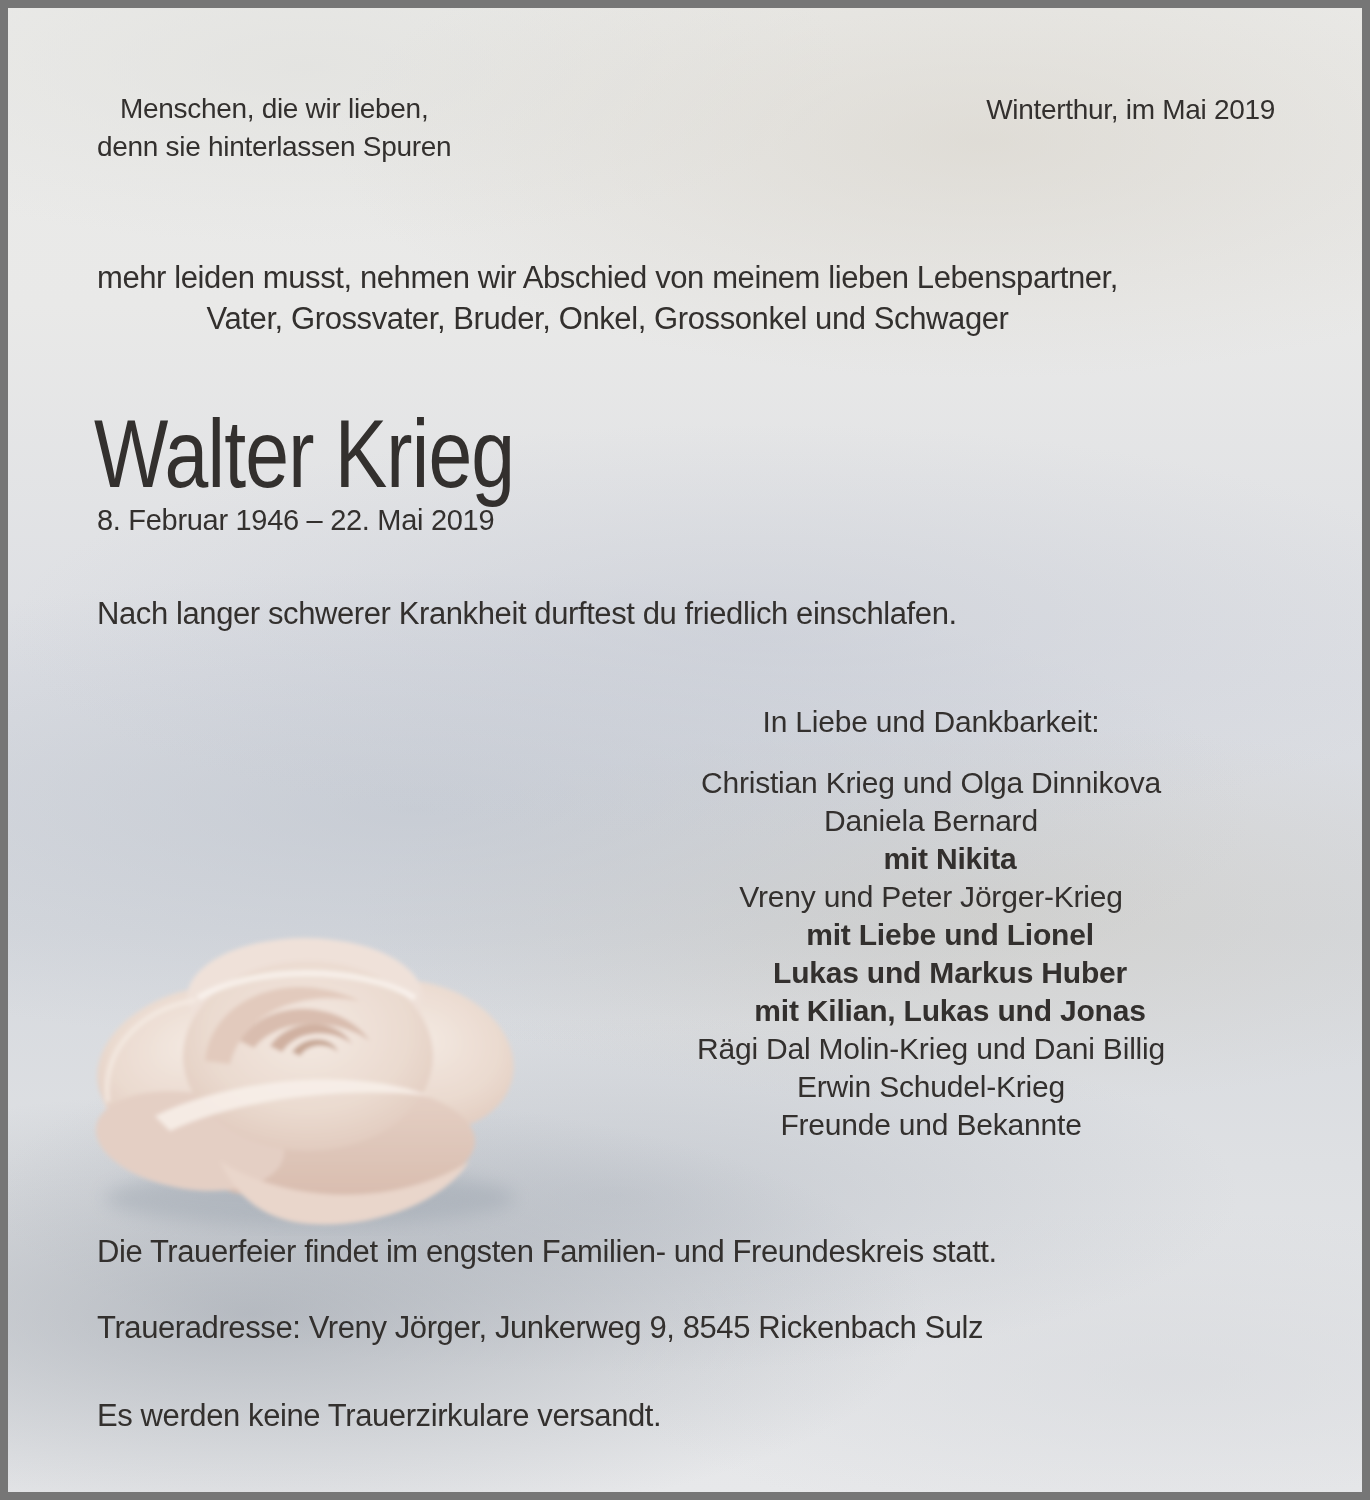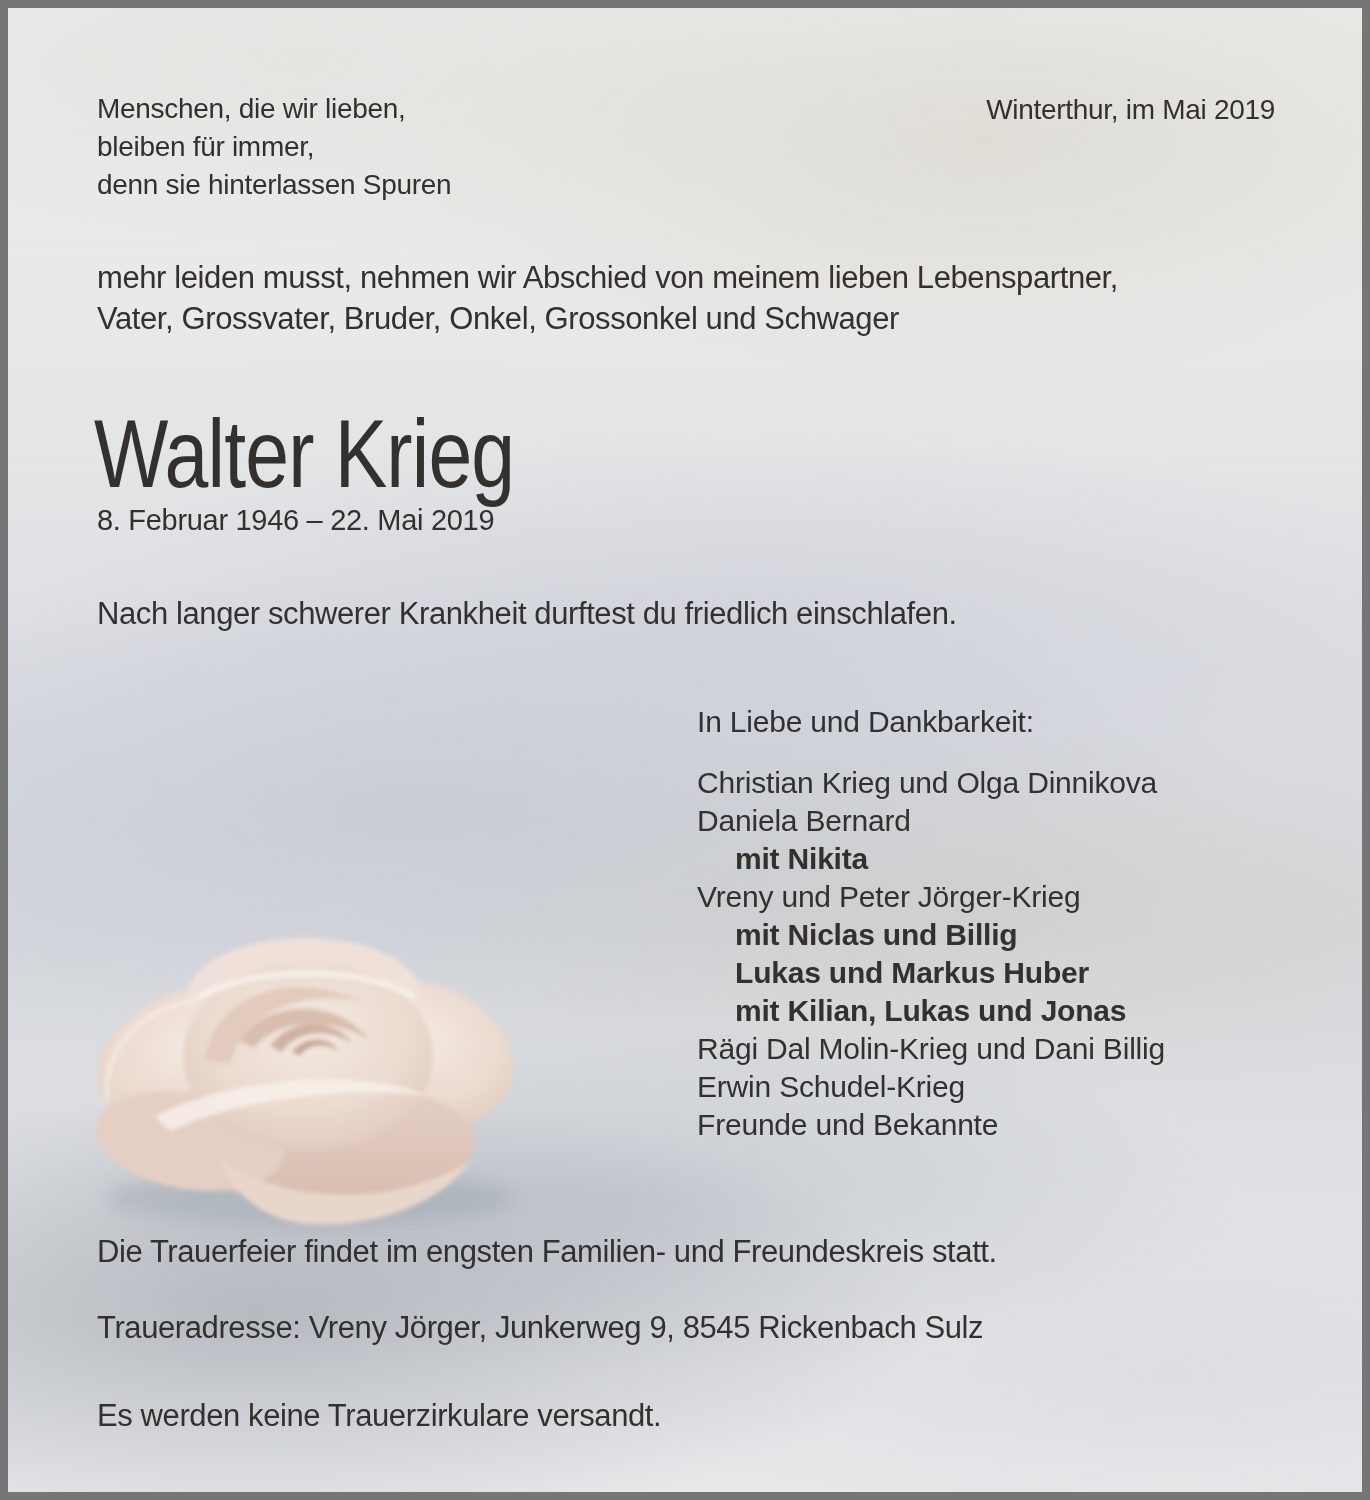--- a/index.html
+++ b/index.html
@@ -20,20 +20,21 @@
     background:
       radial-gradient(48% 16% at 72% 9%,  rgba(214,209,199,0.55) 0%, rgba(214,209,199,0) 100%),
       radial-gradient(40% 12% at 22% 4%,  rgba(226,226,223,0.80) 0%, rgba(226,226,223,0) 100%),
       radial-gradient(55% 14% at 55% 42%, rgba(193,198,209,0.45) 0%, rgba(193,198,209,0) 100%),
       radial-gradient(62% 16% at 30% 54%, rgba(183,190,201,0.50) 0%, rgba(183,190,201,0) 100%),
       radial-gradient(46% 13% at 72% 61%, rgba(204,199,186,0.42) 0%, rgba(204,199,186,0) 100%),
       radial-gradient(50% 15% at 18% 88%, rgba(130,138,149,0.45) 0%, rgba(130,138,149,0) 100%),
       radial-gradient(46% 12% at 45% 80%, rgba(166,173,184,0.40) 0%, rgba(166,173,184,0) 100%),
       radial-gradient(42% 11% at 86% 92%, rgba(214,216,220,0.55) 0%, rgba(214,216,220,0) 100%),
       linear-gradient(180deg, #ebebe9 0%, #e9e9e8 20%, #dcdee3 45%, #d6d9de 62%, #dee0e3 78%, #e7e8ea 100%);
+    text-align: center;
   }
   .poem {
     position: absolute; left: 89px; top: 82px;
     font-size: 28px; line-height: 38px; letter-spacing: -0.3px;
   }
   .dateline {
     position: absolute; right: 87px; top: 86px;
     font-size: 28px; letter-spacing: -0.3px;
   }
   .intro {
@@ -114,21 +115,20 @@
         <path d="M222 146 C235 128 262 130 268 146 C256 136 238 138 230 150 Z" fill="#c8a896"></path>
         <path d="M85 210 C165 170 290 162 360 190 C280 180 170 192 100 225 Z" fill="#f8f0ea" opacity="0.85"></path>
         <path d="M128 92 C180 60 290 58 345 92" stroke="#faf4ef" stroke-width="6" fill="none" opacity="0.8"></path>
         <path d="M38 196 C30 150 65 104 126 94" stroke="#f6ece5" stroke-width="5" fill="none" opacity="0.7"></path>
       </g>
     </svg>
 
     <div class="text-layer">
       <div class="poem">
           <div>Menschen, die wir lieben,</div>
-          <div>bleiben für immer,</div>
           <div>denn sie hinterlassen Spuren</div>
         </div>
 
       <div class="dateline">Winterthur, im Mai 2019</div>
 
       <div class="intro">
           <div>mehr leiden musst, nehmen wir Abschied von meinem lieben Lebenspartner,</div>
           <div>Vater, Grossvater, Bruder, Onkel, Grossonkel und Schwager</div>
         </div>
 
@@ -138,21 +138,21 @@
 
       <div class="message">Nach langer schwerer Krankheit durftest du friedlich einschlafen.</div>
 
       <div class="mourners">
         <div class="heading">In Liebe und Dankbarkeit:</div>
         <div class="mourners-list">
             <div>Christian Krieg und Olga Dinnikova</div>
             <div>Daniela Bernard</div>
             <div class="indent">mit Nikita</div>
             <div>Vreny und Peter Jörger-Krieg</div>
-            <div class="indent">mit Niclas und Billig</div>
+            <div class="indent">mit Liebe und Lionel</div>
             <div class="indent">Lukas und Markus Huber</div>
             <div class="indent">mit Kilian, Lukas und Jonas</div>
             <div>Rägi Dal Molin-Krieg und Dani Billig</div>
             <div>Erwin Schudel-Krieg</div>
             <div>Freunde und Bekannte</div>
           </div>
       </div>
 
       <div class="footer-line f1">Die Trauerfeier findet im engsten Familien- und Freundeskreis statt.</div>
 

